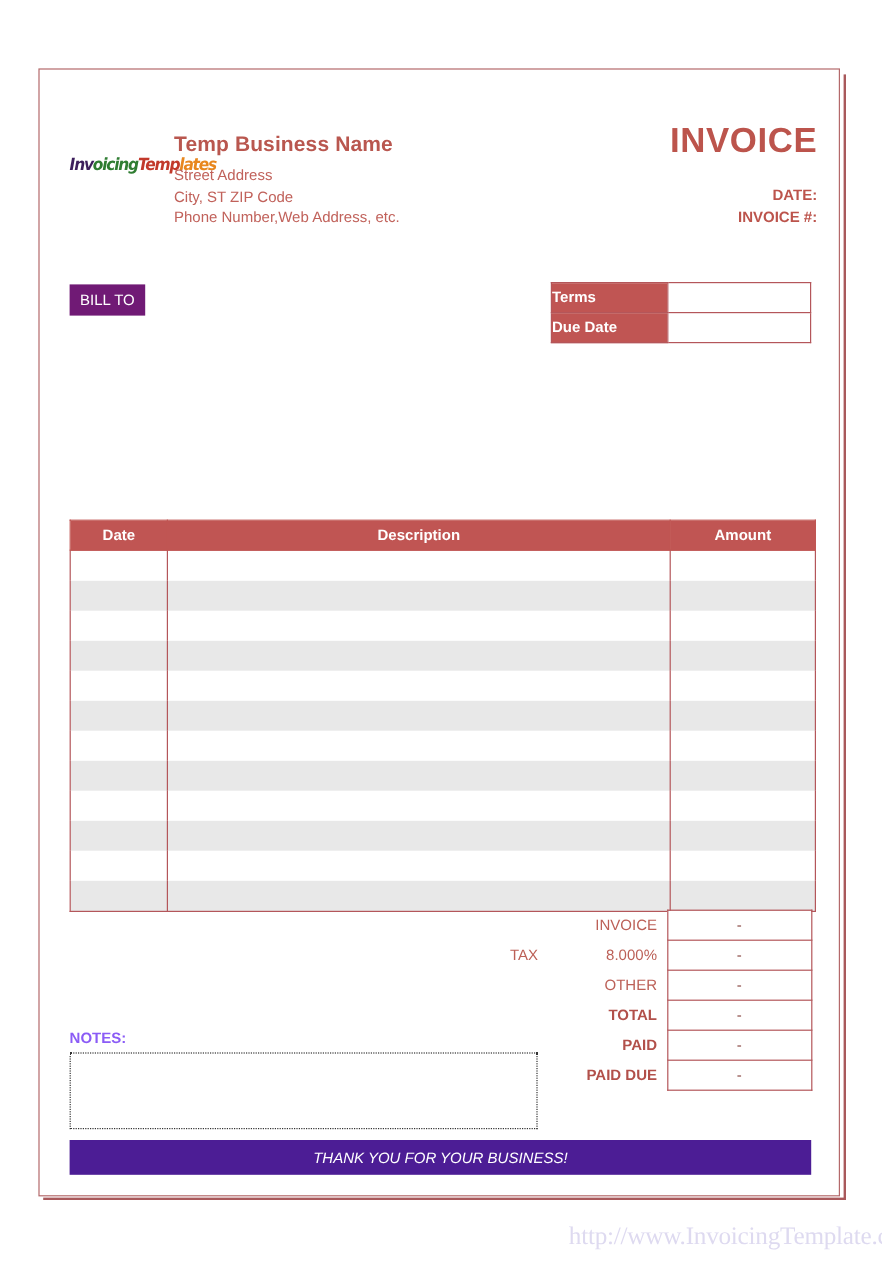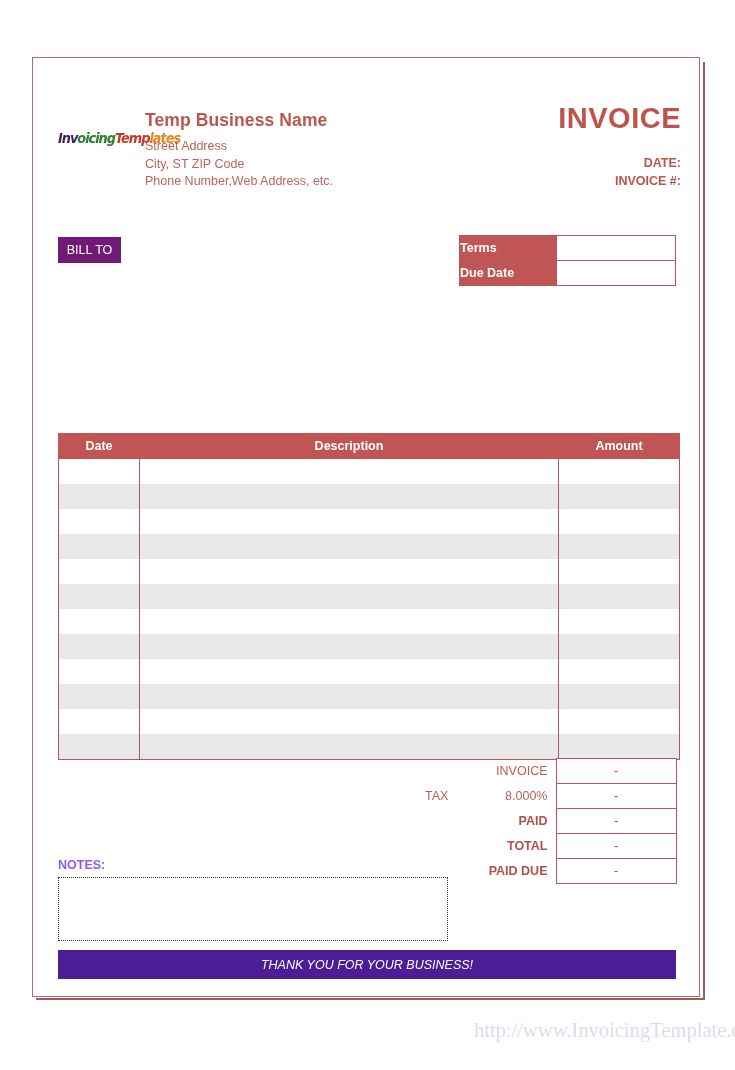--- a/index.html
+++ b/index.html
@@ -398,32 +398,37 @@
       <tr>
         <td class="t-tax"></td>
         <td class="t-lbl">INVOICE</td>
         <td class="t-val">-</td>
       </tr>
       <tr>
         <td class="t-tax">TAX</td>
         <td class="t-lbl">8.000%</td>
         <td class="t-val">-</td>
       </tr>
+      <tr>
+        <td class="t-tax"></td>
+        <td class="t-lbl">OTHER</td>
+        <td class="t-val">-</td>
+      </tr>
+      <tr class="bold">
+        <td class="t-tax"></td>
+        <td class="t-lbl">TOTAL</td>
+        <td class="t-val">-</td>
+      </tr>
       <tr class="bold">
         <td class="t-tax"></td>
         <td class="t-lbl">PAID</td>
         <td class="t-val">-</td>
       </tr>
       <tr class="bold">
         <td class="t-tax"></td>
-        <td class="t-lbl">TOTAL</td>
-        <td class="t-val">-</td>
-      </tr>
-      <tr class="bold">
-        <td class="t-tax"></td>
         <td class="t-lbl">PAID DUE</td>
         <td class="t-val">-</td>
       </tr>
     </tbody>
   </table>
 
   <div id="notes-label">NOTES:</div>
   <div id="notes-box"></div>
 
   <div id="thankyou-bar">THANK YOU FOR YOUR BUSINESS!</div>

